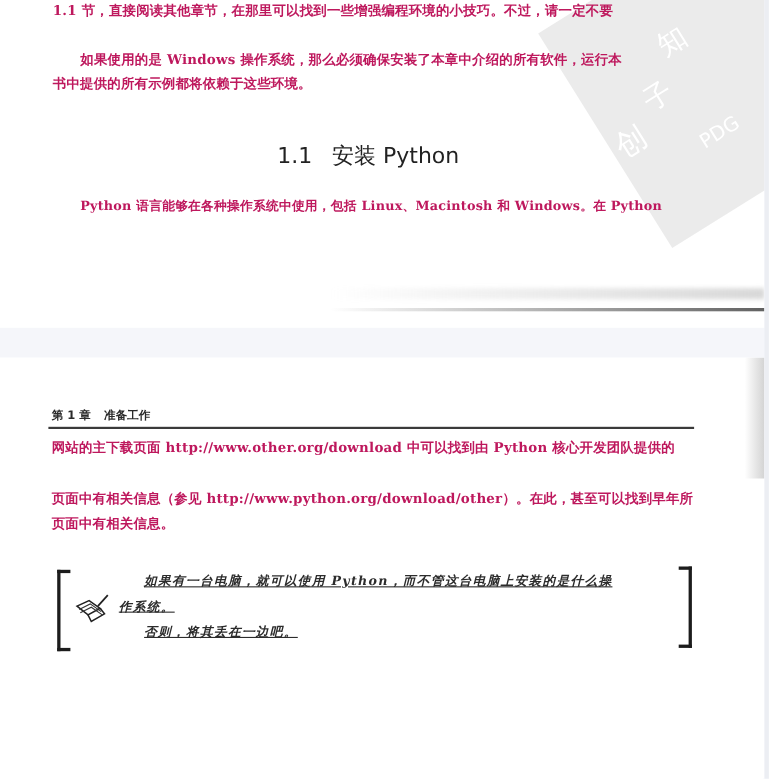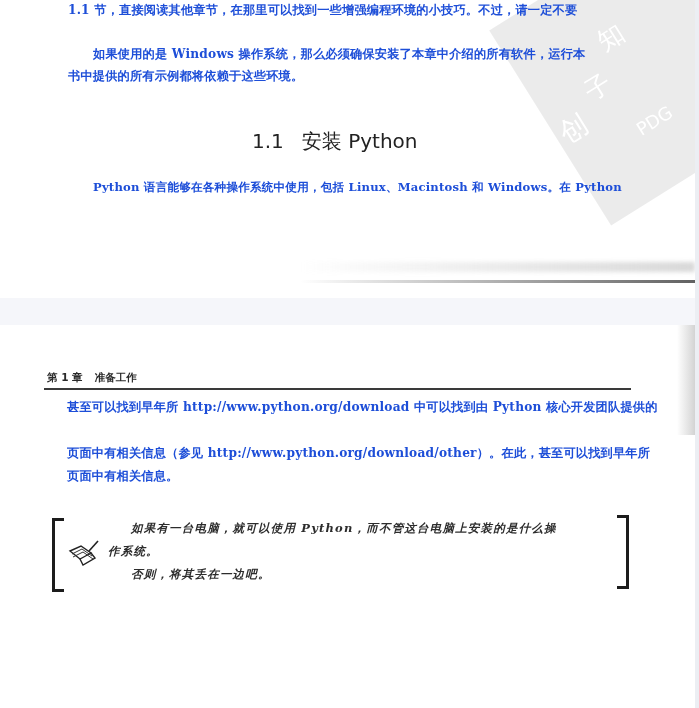--- a/index.html
+++ b/index.html
@@ -16,21 +16,21 @@
     }
     .right-strip {
       position: absolute; left: 695px; top: 0; width: 4px; height: 708px;
       background: #eceef3;
     }
     #page1 { top: 0; height: 298px; }
     #page2 { top: 325px; height: 383px; }
 
     .line {
       position: absolute; white-space: nowrap; font-size: 12.2px;
-      letter-spacing: 0.2px; font-weight: bold; color: #1d4ed8; margin-left: 20px;
+      letter-spacing: 0.2px; font-weight: bold; color: #be185d;
     }
 
     
     .watermark {
       position: absolute; left: 535px; top: -40px; width: 200px; height: 230px;
       background: #e4e4e4; transform: rotate(-32deg); opacity: 0.75;
     }
     .wm-text {
       position: absolute; color: #ffffff; font-family: "DejaVu Sans", sans-serif;
       font-size: 20px; transform: rotate(-32deg);
@@ -74,20 +74,21 @@
       position: absolute; left: 617px; top: 190px; width: 9px; height: 68px;
       border: 3px solid #1c1c1c; border-left: none;
     }
     .note-icon {
       position: absolute; left: 67px; top: 214px; width: 36px; height: 28px;
     }
     .note-line {
       position: absolute; white-space: nowrap; font-size: 11.5px; font-weight: bold;
       font-family: "DejaVu Serif", serif; color: #2c2c2c; letter-spacing: 1.2px;
       font-style: italic;
+      text-decoration: underline;
     }
     .subsection-title {
       position: absolute; left: 50px; top: 348px; font-size: 17px; white-space: nowrap;
       font-family: "DejaVu Serif", "Liberation Serif", serif; color: #222;
     }
     .subsection-title .num { margin-right: 16px; }
   </style>
 </head>
 <body>
 
@@ -113,21 +114,21 @@
 </div>
 
 <div class="page" id="page2">
   <div class="top-right-smudge"></div>
 
   <div class="chapter-header">
     <span class="num">第 1 章</span><span>准备工作</span>
   </div>
   <div class="header-rule"></div>
 
-  <div class="line" style="left:47px;top:74px;">甚至可以找到早年所 http://www.python.org/download 中可以找到由 Python 核心开发团队提供的</div>
+  <div class="line" style="left:47px;top:74px;">网站的主下载页面 http://www.other.org/download 中可以找到由 Python 核心开发团队提供的</div>
   <div class="line" style="left:47px;top:120px;">页面中有相关信息（参见 http://www.python.org/download/other）。在此，甚至可以找到早年所</div>
   <div class="line" style="left:47px;top:143px;">页面中有相关信息。</div>
 
   <div class="note-bracket-left"></div>
   <div class="note-bracket-right"></div>
   <svg class="note-icon" viewBox="0 0 36 28">
     <path d="M3 12 L14 7 L24 14 L13 20 Z" fill="none" stroke="#222" stroke-width="1.4"></path>
     <path d="M5 15 L15 10 L25 17" fill="none" stroke="#333" stroke-width="1"></path>
     <path d="M6 18 L16 13 L26 20" fill="none" stroke="#333" stroke-width="1"></path>
     <path d="M13 20 L16 26 L28 19 L24 14" fill="none" stroke="#222" stroke-width="1.4"></path>

